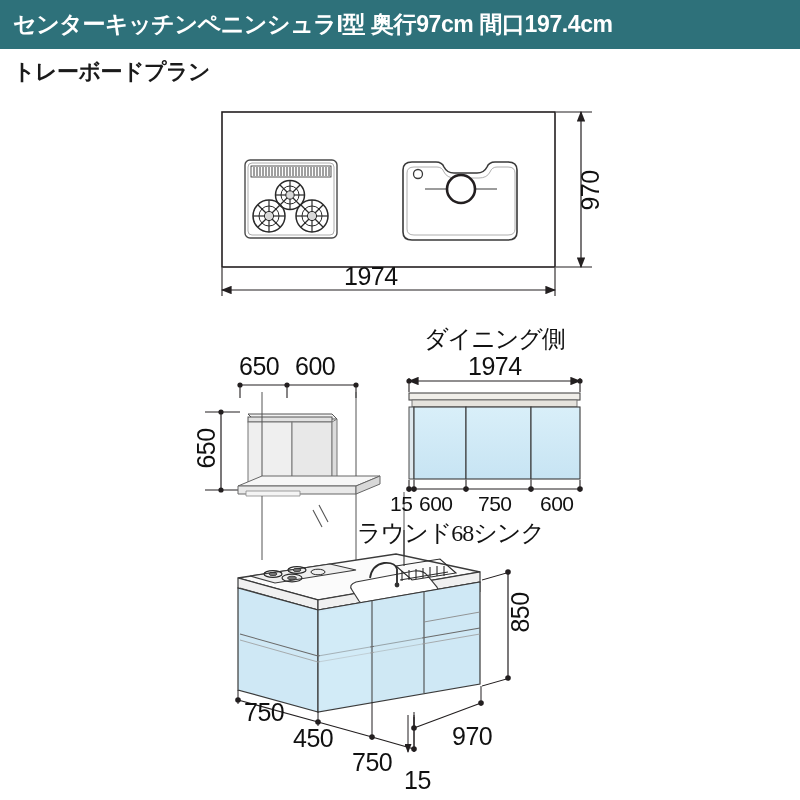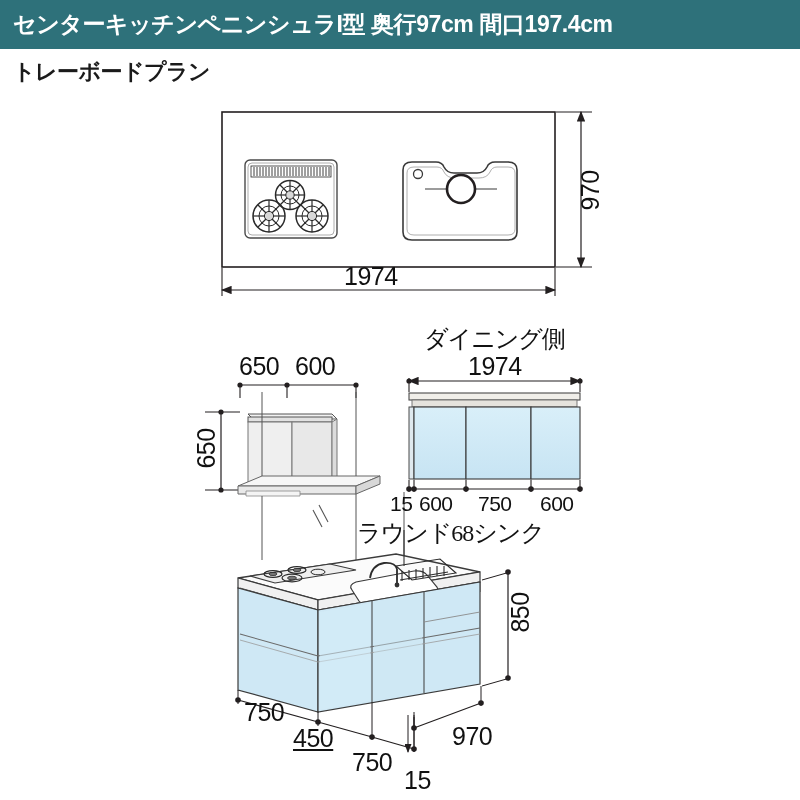--- a/index.html
+++ b/index.html
@@ -380,15 +380,15 @@
 <div class="dimtext" style="left:468px;top:352px;">1974</div>
 <div class="dimtext sm" style="left:390px;top:492px;">15</div>
 <div class="dimtext sm" style="left:419px;top:492px;">600</div>
 <div class="dimtext sm" style="left:478px;top:492px;">750</div>
 <div class="dimtext sm" style="left:540px;top:492px;">600</div>
 
 <div class="jptext" style="left:357px;top:517px;">ラウンド68シンク</div>
 <div class="dimtext vert" style="left:490px;top:598px;width:60px;text-align:center;">850</div>
 <div class="dimtext" style="left:452px;top:722px;">970</div>
 <div class="dimtext" style="left:244px;top:698px;">750</div>
-<div class="dimtext" style="left:293px;top:724px;text-decoration:underline;">450</div>
+<div class="dimtext" style="left:293px;top:724px;">450</div>
 <div class="dimtext" style="left:352px;top:748px;">750</div>
 <div class="dimtext" style="left:404px;top:766px;">15</div>
 
 </body></html>

